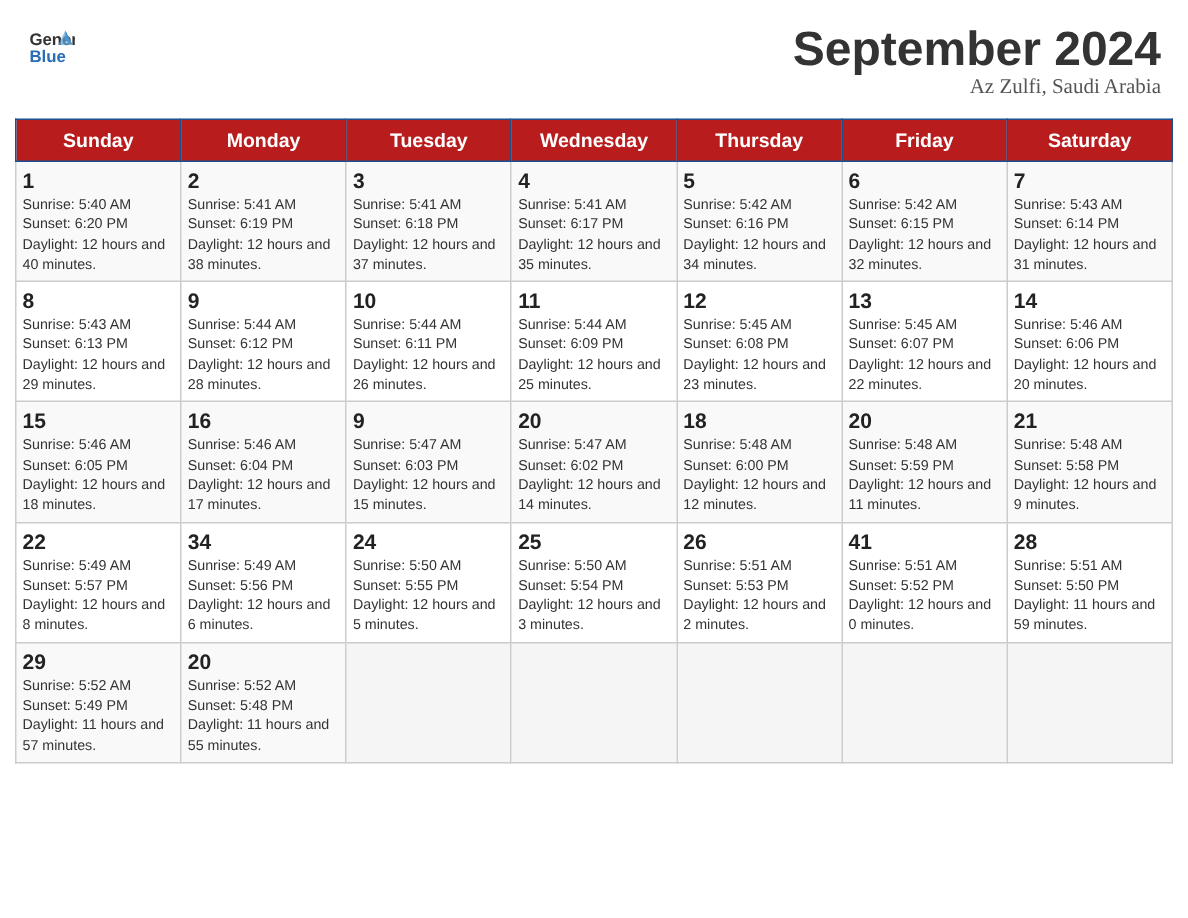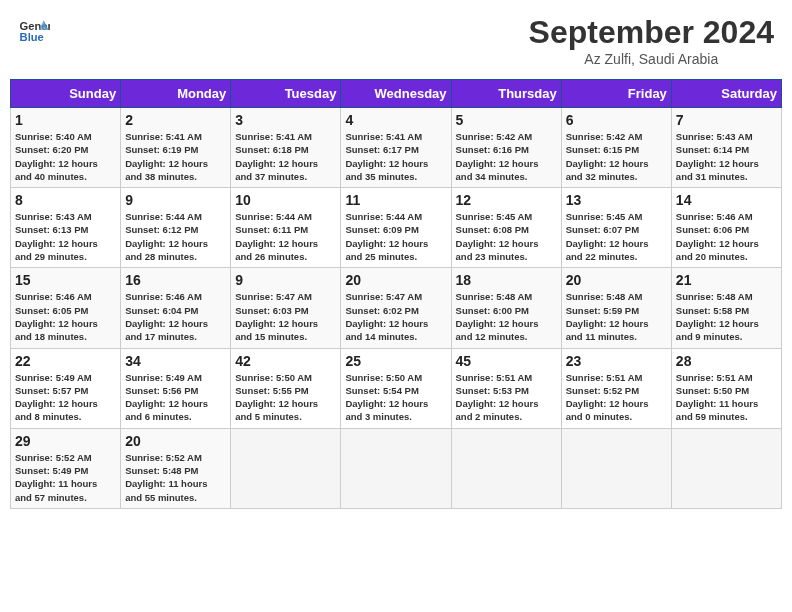--- a/index.html
+++ b/index.html
@@ -20,41 +20,42 @@
     .logo {
       display: flex;
       align-items: center;
       gap: 4px;
     }
     .logo-icon {
       width: 32px;
       height: 32px;
     }
     .title-area {
-      text-align: center;
+      text-align: right;
     }
     .month-title {
       font-size: 32px;
       font-weight: bold;
       color: #333;
     }
     .location {
       font-size: 14px;
       color: #555;
+      font-family: Liberation Serif, serif;
     }
     .calendar-table {
       width: 100%;
       border-collapse: collapse;
       font-size: 11px;
     }
     .calendar-table thead th {
-      background-color: #6d28d9;
+      background-color: #b91c1c;
       color: #fff;
       padding: 6px 4px;
-      text-align: right;
+      text-align: center;
       font-size: 13px;
       font-weight: bold;
       border: 1px solid #1a5090;
     }
     .calendar-table tbody td {
       vertical-align: top;
       padding: 4px;
       border: 1px solid #ccc;
       min-height: 80px;
       width: calc(100% / 7);
@@ -67,21 +68,20 @@
       font-size: 14px;
       font-weight: bold;
       color: #222;
       display: block;
       margin-bottom: 2px;
     }
     .day-info {
       font-size: 9.5px;
       color: #333;
       line-height: 1.4;
-      font-weight: bold;
     }
     .empty-cell {
       background: #f5f5f5 !important;
     }
   </style>
 </head>
 <body>
 
 <div class="header-area">
   <div class="logo">
@@ -204,33 +204,33 @@
       <tr>
         <td>
           <span class="day-number">22</span>
 <div class="day-info">Sunrise: 5:49 AM<br>Sunset: 5:57 PM<br>Daylight: 12 hours and 8 minutes.</div>
         </td>
         <td>
           <span class="day-number">34</span>
 <div class="day-info">Sunrise: 5:49 AM<br>Sunset: 5:56 PM<br>Daylight: 12 hours and 6 minutes.</div>
         </td>
         <td>
-          <span class="day-number">42</span>
+          <span class="day-number">24</span>
 <div class="day-info">Sunrise: 5:50 AM<br>Sunset: 5:55 PM<br>Daylight: 12 hours and 5 minutes.</div>
         </td>
         <td>
           <span class="day-number">25</span>
 <div class="day-info">Sunrise: 5:50 AM<br>Sunset: 5:54 PM<br>Daylight: 12 hours and 3 minutes.</div>
         </td>
         <td>
-          <span class="day-number">45</span>
+          <span class="day-number">26</span>
 <div class="day-info">Sunrise: 5:51 AM<br>Sunset: 5:53 PM<br>Daylight: 12 hours and 2 minutes.</div>
         </td>
         <td>
-          <span class="day-number">23</span>
+          <span class="day-number">41</span>
 <div class="day-info">Sunrise: 5:51 AM<br>Sunset: 5:52 PM<br>Daylight: 12 hours and 0 minutes.</div>
         </td>
         <td>
           <span class="day-number">28</span>
 <div class="day-info">Sunrise: 5:51 AM<br>Sunset: 5:50 PM<br>Daylight: 11 hours and 59 minutes.</div>
         </td>
       </tr>
       <tr>
         <td>
           <span class="day-number">29</span>

